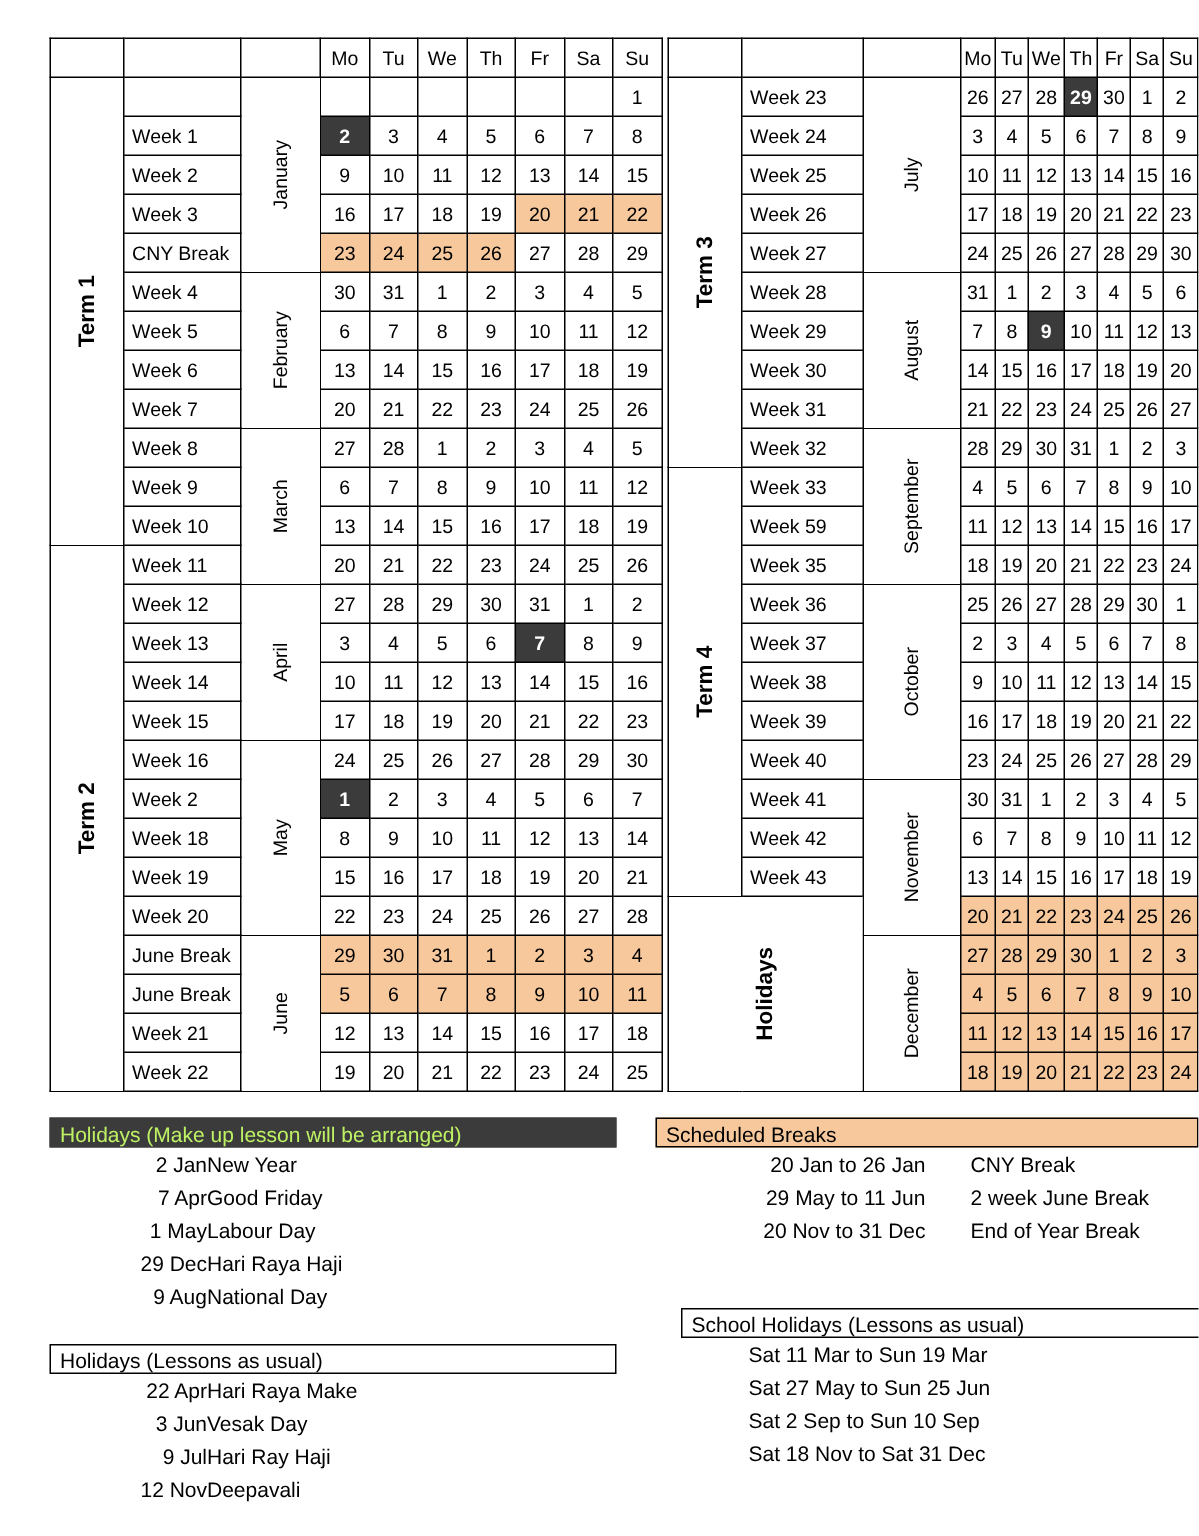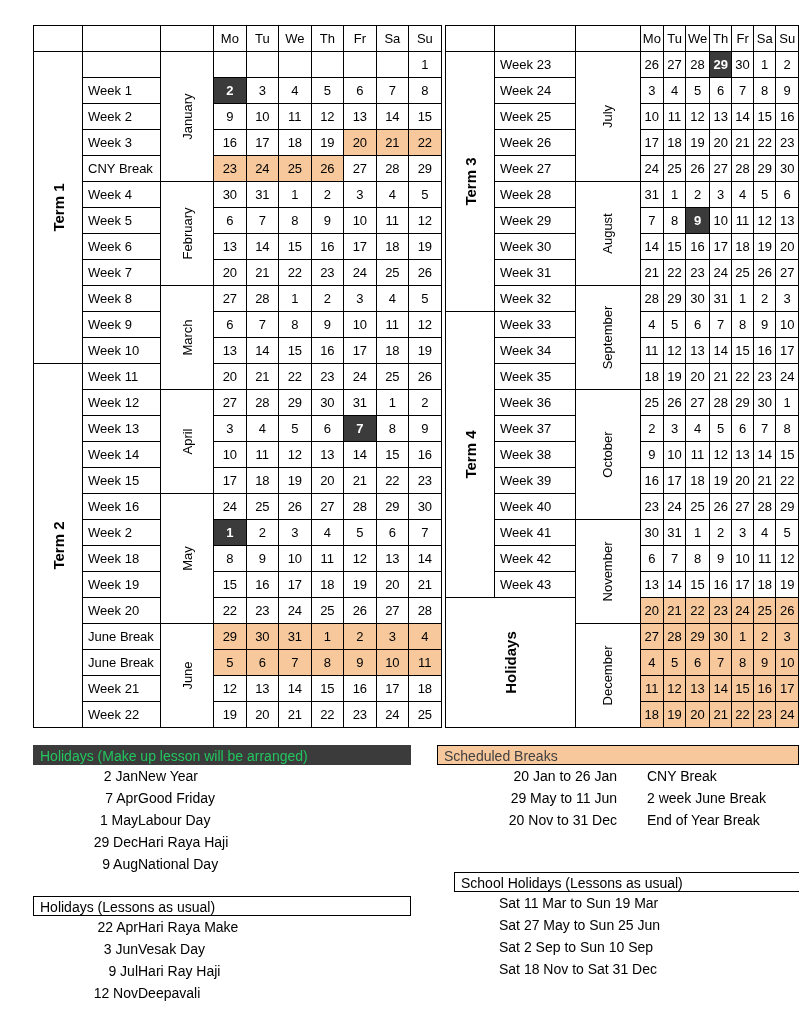--- a/index.html
+++ b/index.html
@@ -35,22 +35,22 @@
     transform:rotate(-90deg);
     font-size:13px;
   }
   td.term{font-weight:bold;font-size:15px;}
   td.term span{font-size:15px;font-weight:bold;}
   td.holidays-cell span{font-size:15px;}
 
   
   .legend{position:absolute;}
   .legend-bar{border:1px solid #000;height:20px;line-height:20px;padding-left:6px;font-size:14px;box-sizing:border-box;}
-  .legend-bar.dark{background:#3b3b3b;color:#22c55e;border-color:#3b3b3b;}
-  .legend-bar.orange{background:#f7c89c;color:#404040;}
+  .legend-bar.dark{background:#3b3b3b;color:#bef264;border-color:#3b3b3b;}
+  .legend-bar.orange{background:#f7c89c;color:#000000;}
   .legend-bar.plain{background:#fff;color:#000;}
   .legend table{border-collapse:collapse;width:100%;}
   .legend table td{font-size:14px;padding:3px 0;border:none;}
   .lg-date{text-align:right;width:105px;padding-right:0px;margin-top:37px;}
   .lg-name{text-align:left;padding-left:30px;}
 
   #legend-holidays-makeup{left:33px;top:745px;width:378px;}
   #legend-holidays-usual{left:33px;top:896px;width:378px;}
   #legend-scheduled-breaks{left:437px;top:745px;width:362px;}
   #legend-school-holidays{left:454px;top:872px;width:362px;}
@@ -520,21 +520,21 @@
         <td class="wk">Week 33</td>
         <td class="day">4</td>
         <td class="day">5</td>
         <td class="day">6</td>
         <td class="day">7</td>
         <td class="day">8</td>
         <td class="day">9</td>
         <td class="day">10</td>
       </tr>
       <tr>
-        <td class="wk">Week 34</td>
+        <td class="wk">Week 59</td>
         <td class="day">11</td>
         <td class="day">12</td>
         <td class="day">13</td>
         <td class="day">14</td>
         <td class="day">15</td>
         <td class="day">16</td>
         <td class="day">17</td>
       </tr>
       <tr>
         <td class="wk">Week 35</td>

